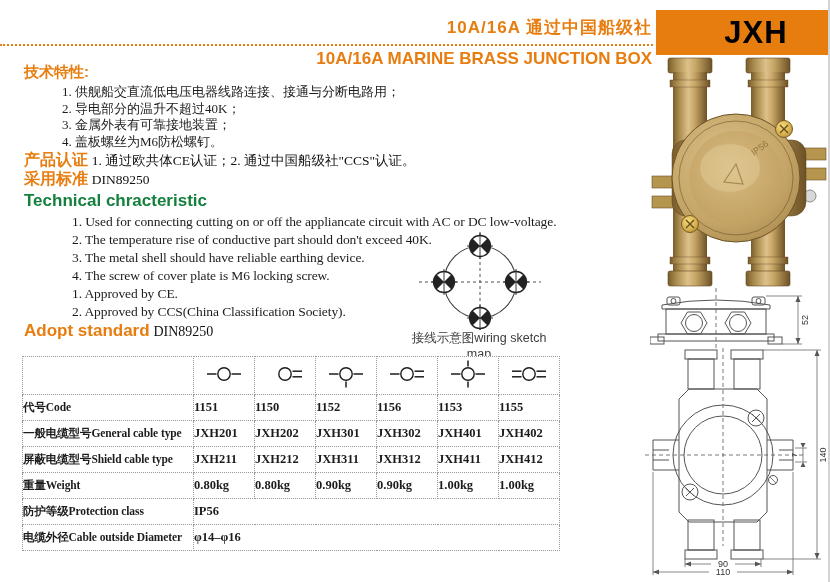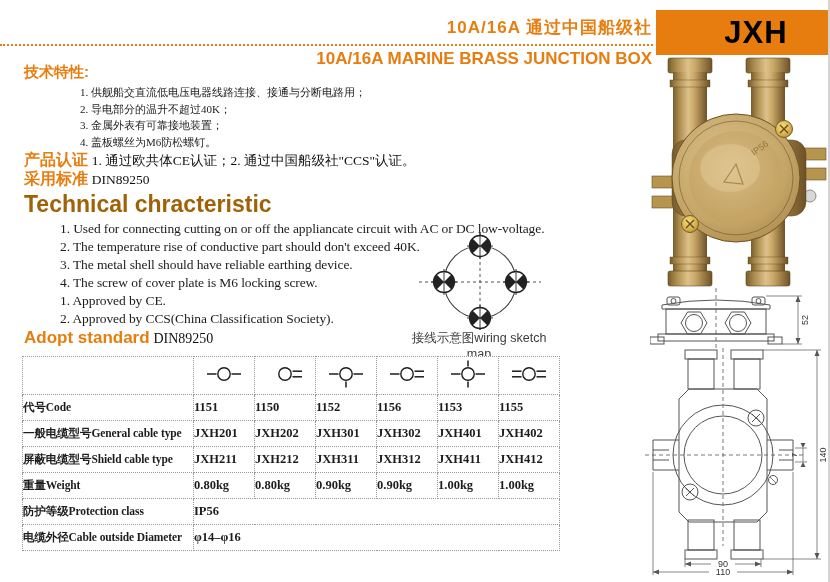--- a/index.html
+++ b/index.html
@@ -8,26 +8,26 @@
   
   .title-zh{position:absolute;top:16px;right:178px;color:#e87d0f;font-weight:bold;
             font-size:17px;letter-spacing:1px;}
   .rule{position:absolute;top:44px;left:0;width:653px;border-top:2px dotted #e87d0f;}
   .title-en{position:absolute;top:49px;right:178px;color:#e87d0f;font-weight:bold;font-size:17px;}
   .jxh{position:absolute;left:656px;top:10px;width:200px;height:45px;background:#e87d0f;
        color:#000000;font-weight:bold;font-size:31px;text-align:center;line-height:45px;letter-spacing:1px;}
   
   .content{position:absolute;left:24px;top:63px;width:645px;}
   .h-zh{color:#e87d0f;font-weight:bold;font-size:15px;margin:0 0 2px 0;}
-  .item-zh{margin-left:56px;font-family:"Liberation Serif",serif;font-size:11px;line-height:16.5px;}
+  .item-zh{margin-left:38px;font-family:"Liberation Serif",serif;font-size:13px;line-height:16.5px;}
   .mix{font-size:13.5px;line-height:17px;margin-top:1px;}
   .mix .lab{color:#e87d0f;font-weight:bold;font-size:16px;font-family:"Liberation Sans",sans-serif;}
   .mix .ser{font-family:"Liberation Serif",serif;color:#111;}
-  .h-en{color:#a16207;font-weight:bold;font-size:23px;margin:3px 12px 2px 0;}
-  .item-en{margin-left:36px;font-family:"Liberation Serif",serif;font-size:13.5px;
+  .h-en{color:#15803d;font-weight:bold;font-size:17px;margin:3px 12px 2px 0;}
+  .item-en{margin-left:48px;font-family:"Liberation Serif",serif;font-size:13.5px;
            line-height:18px;letter-spacing:-0.1px;}
   .adopt .lab{font-size:17px;}
   .adopt .ser{font-size:14px;}
   
   .sketch{position:absolute;left:405px;top:232px;}
   .sketch-caption{position:absolute;left:398px;top:330px;width:162px;text-align:center;
                   font-size:12.5px;color:#3c3c3c;}
   
   table.spec{position:absolute;left:22px;top:356px;border-collapse:collapse;table-layout:fixed;
              font-family:"Liberation Serif",serif;background:#fff;}

